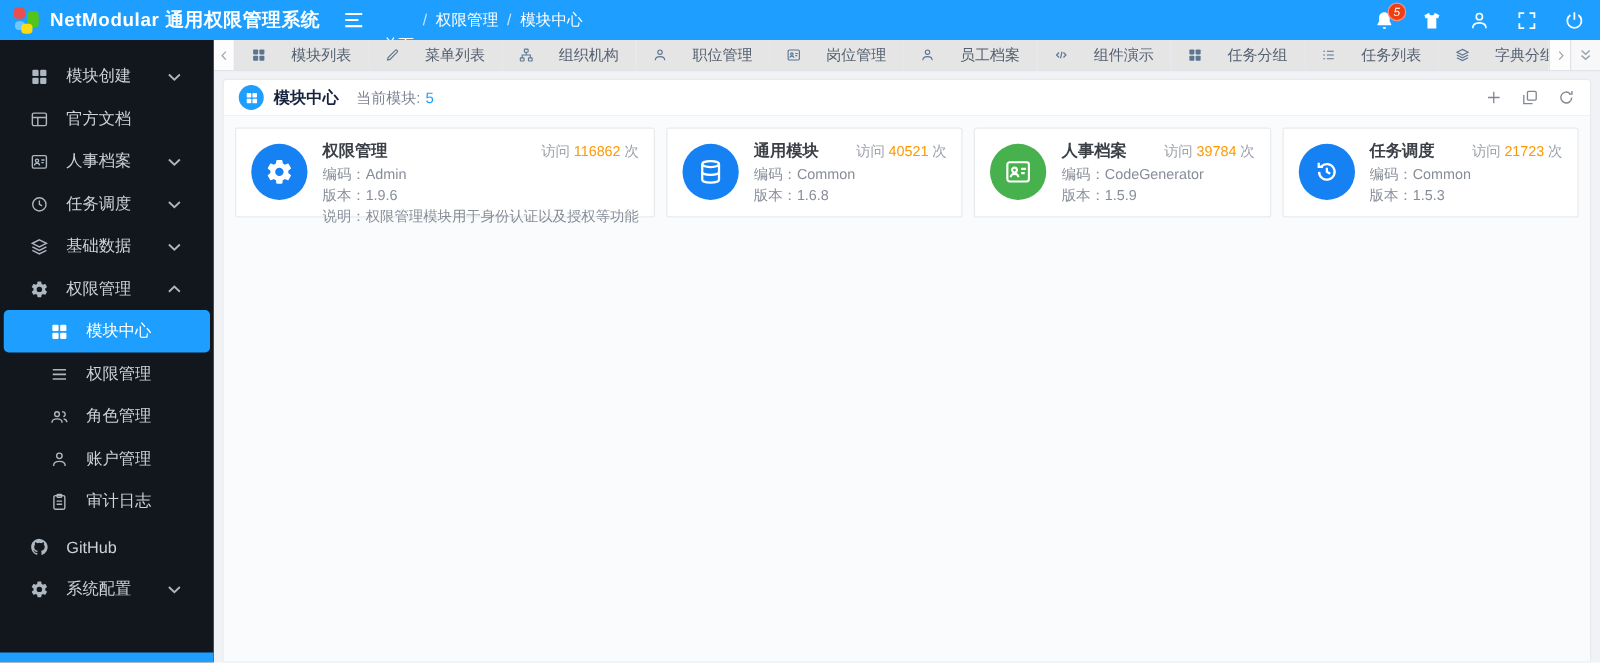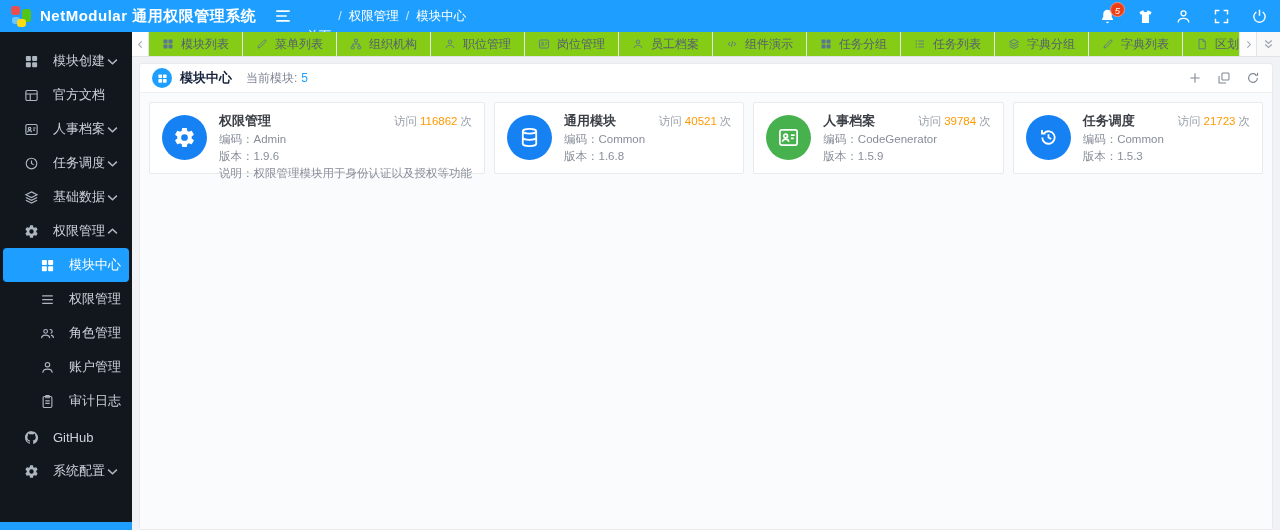--- a/index.html
+++ b/index.html
@@ -21,39 +21,39 @@
   .crumb-first { font-weight:normal;margin-top:41px; }
   .crumb-sep { color:rgba(255,255,255,.75); }
   .hdr-right { margin-left:auto; display:flex; align-items:center; gap:21px; }
   .hdr-btn { position:relative; font-size:17px; color:#fff; cursor:pointer; display:flex; }
   .badge { position:absolute; top:-6px; right:-9px; min-width:15px; height:15px; border-radius:8px; background:#ed3f14; color:#fff; font-size:9.5px; line-height:15px; text-align:center; padding:0 3px; border:1px solid #ff8d80; }
 
   
   .layout { display:flex; height:498px; }
 
   
-  .sidebar { width:132px; flex:none; background:#11171d; height:100%; position:relative; padding-top:12px; overflow:hidden; }
+  .sidebar { width:171px; flex:none; background:#11171d; height:100%; position:relative; padding-top:12px; overflow:hidden; }
   .s-item { height:34px; display:flex; align-items:center; padding:0 10px 0 24px; color:#cdd2da; font-size:13px; cursor:pointer; }
   .s-item .ic { font-size:15px; color:#aeb6c0; margin-right:14px; flex:none; }
   .s-item .lbl { flex:1; white-space:nowrap; }
   .s-item .chev { font-size:10px; color:#8b949e; display:flex; }
   .s-sub { padding-left:40px; }
   .s-active { background:#1e9fff; border-radius:4px; margin:0 3px; padding-left:37px; color:#fff; }
   .s-active .ic { color:#fff; }
   .sidebar-footer { position:absolute; left:0; bottom:0; width:100%; height:8px; background:#1e9fff; }
 
   
   .main-col { flex:1; display:flex; flex-direction:column; min-width:0; }
 
   
   .tabbar { height:25px; background:#f8f8f9; border-bottom:1px solid #e0e3e8; display:flex; align-items:stretch; }
   .tab-scroll { width:17px; flex:none; display:flex; align-items:center; justify-content:center; color:#9aa3af; border-right:1px solid #e0e3e8; background:#fdfdfd; cursor:pointer; font-size:11px; }
   .tab-scroll.right { border-left:1px solid #e0e3e8; border-right:none; }
   .tabs-wrap { flex:1; display:flex; overflow:hidden; }
-  .tab { display:flex; align-items:center; gap:7px; padding:0 13px; border-right:1px solid #e4e7ec; background:#84cc16; color:#556070; white-space:nowrap; cursor:pointer; font-size:12px; }
+  .tab { display:flex; align-items:center; gap:20px; padding:0 13px; border-right:1px solid #e4e7ec; background:#e5e5e5; color:#556070; white-space:nowrap; cursor:pointer; font-size:12px; }
   .tab .ic { font-size:12px; color:#5b7690; }
   .tab-dropdown { width:24px; flex:none; display:flex; align-items:center; justify-content:center; color:#9aa3af; border-left:1px solid #e0e3e8; cursor:pointer; font-size:13px; }
 
   
   .content { flex:1; padding:6px 7px 0 7px; overflow:hidden; }
   .panel { background:#fff; border:1px solid #e8eaec; border-radius:3px; height:100%; display:flex; flex-direction:column; }
   .panel-hd { height:29px; flex:none; display:flex; align-items:center; padding:0 12px; border-bottom:1px solid #eef0f3; }
   .panel-ico { width:20px; height:20px; border-radius:50%; background:#1e9fff; color:#fff; display:flex; align-items:center; justify-content:center; font-size:11px; margin-right:8px; flex:none; }
   .panel-title { font-weight:bold; font-size:13px; color:#17233d; margin-right:14px; }
   .panel-sub { color:#808695; font-size:12px; }

